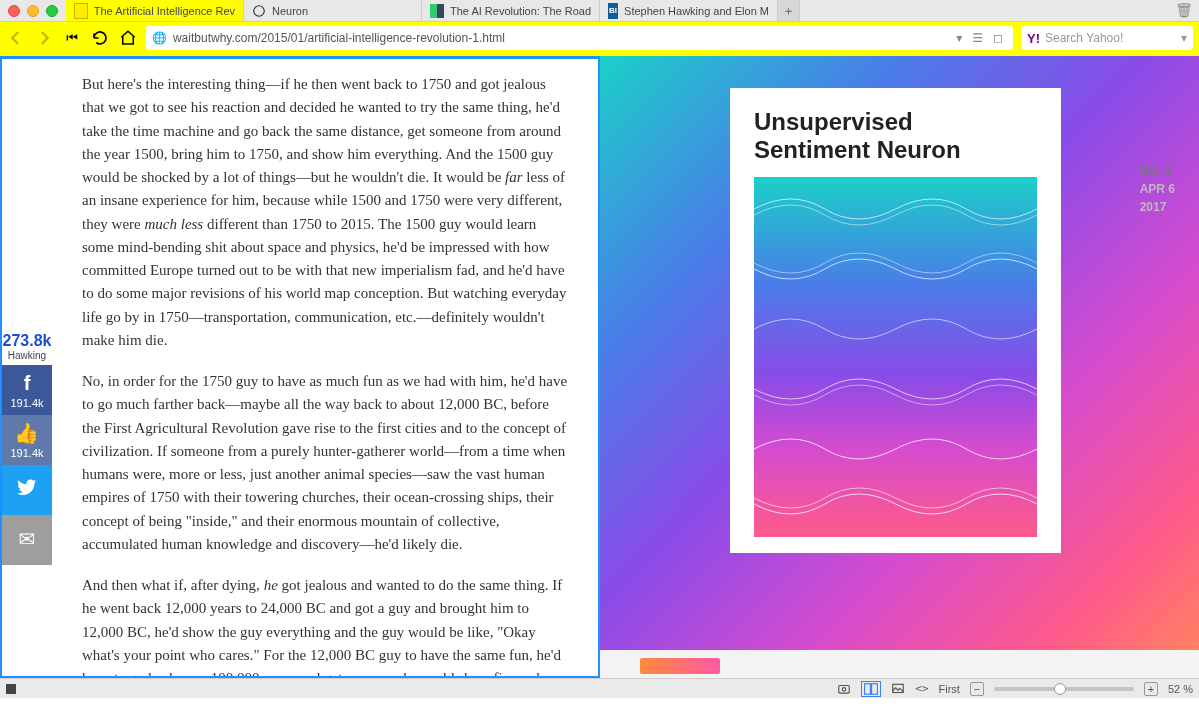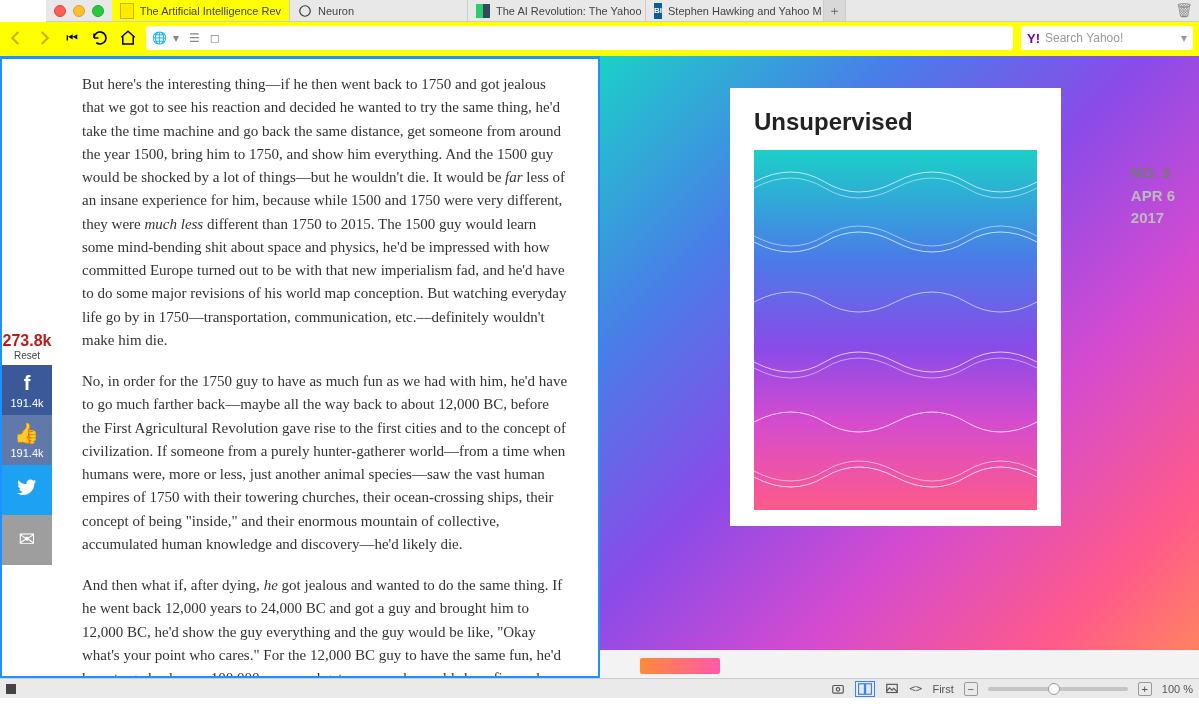--- a/index.html
+++ b/index.html
@@ -3,21 +3,21 @@
 <meta charset="utf-8">
 <style>
 * { margin: 0; padding: 0; box-sizing: border-box; }
 body { font-family: Arial, Helvetica, sans-serif; width: 1199px; height: 720px; overflow: hidden; background: #fff; position: relative; }
 .traffic { width: 12px; height: 12px; border-radius: 50%; }
 .t-red { background: #ff5f57; border:1px solid #e0443e; }
 .t-yel { background: #ffbd2e; border:1px solid #dea123; }
 .t-grn { background: #28c940; border:1px solid #1aab29; }
 
 
-.tabbar { height: 22px; background: #e8e8e8; display: flex; align-items: stretch; border-bottom:1px solid #ccc; position: relative; margin-left: 46px; }
+.tabbar { height: 22px; background: #e8e8e8; display: flex; align-items: stretch; border-bottom:1px solid #ccc; position: relative; }
 .tab { display: flex; align-items: center; gap: 6px; padding: 0 8px; font-size: 11px; color: #444; border-right: 1px solid #ccc; width: 178px; white-space: nowrap; overflow: hidden; cursor: pointer; }
 .tab.active { background: #ffff00; }
 .tab .favicon { width: 14px; height: 16px; display:inline-flex; align-items:center; justify-content:center; font-size:10px; }
 .newtab { width: 22px; display:flex; align-items:center; justify-content:center; background:#d8d8d8; border-right:1px solid #ccc; color:#666; font-size:13px; cursor:pointer; }
 .trash { position:absolute; right:6px; top:2px; color:#888; font-size:14px; cursor:pointer; }
 
 
 .toolbar { height: 34px; background: #ffff00; display:flex; align-items:center; padding: 0 6px; gap:8px; border-bottom: 2px solid #ffff00; }
 .nav-btn { width:20px; height:20px; display:flex; align-items:center; justify-content:center; color:#c9b300; font-size:16px; cursor:pointer; }
 .nav-btn.active { color:#000; }
@@ -32,37 +32,37 @@
 .pane-left { width:600px; border:2px solid #1e90ff; border-top-width:3px; background:#fff; }
 .pane-right { flex:1; background:#fff; }
 
 
 .article-wrap { position:absolute; inset:0; overflow:hidden; padding: 0 28px 0 80px; }
 .article-wrap p { font-family: Georgia, 'Times New Roman', serif; font-size:15px; line-height:1.55; color:#333; margin: 0 0 18px 0; }
 .article-wrap em { font-style: italic; }
 
 
 .share-rail { position:absolute; left:0; top:273px; width:50px; text-align:center; }
-.share-rail .count { font-size:16px; font-weight:bold; color:#b91c1c; }
+.share-rail .count { font-size:16px; font-weight:bold; color:#1d4ed8; }
 .share-rail .lbl { font-size:10px; color:#444; margin-bottom:4px; }
 .sbtn { width:50px; height:50px; display:flex; flex-direction:column; align-items:center; justify-content:center; color:#fff; font-size:11px; cursor:pointer; }
 .sbtn .ic { font-size:20px; margin-bottom:2px; }
 .fb { background:#3b5998; }
 .like { background:#6078aa; }
 .tw { background:#1da1f2; }
 .em { background:#9e9e9e; }
 
 
 .openai-bg { position:absolute; inset:0; background: linear-gradient(135deg, #1bd0c8 0%, #4a7ce8 25%, #8a4be8 45%, #d44bd0 65%, #ff5a8a 85%, #ff8a5a 100%); overflow:hidden;padding-left:36px; }
 .card { position:absolute; left:130px; top:32px; right:138px; background:#fff; padding:20px 24px 16px 24px; }
 .card h2 { font-size:24px; font-weight:700; color:#222; line-height:1.15; }
 .card-img { margin-top:14px; height:360px; background: linear-gradient(180deg, #1bd0c8 0%, #4a7ce8 30%, #8a4be8 55%, #d44bd0 75%, #ff5a8a 100%); position:relative; }
 .wave { position:absolute; left:0; right:0; height:45px; }
 .wave svg { width:100%; height:100%; }
-.meta { position:absolute; top:106px; right:24px; text-align:left; font-size:15px; font-weight:700; line-height:1.5; }
+.meta { position:absolute; top:106px; right:24px; text-align:left; font-size:12px; font-weight:700; line-height:1.5; }
 .meta .n { color:#777; }
 .meta .d { color:#bbb; }
 .view-release { position:absolute; left:0; right:0; top:596px; text-align:center; color:#fff; font-weight:700; font-size:14px; letter-spacing:1px; cursor:pointer; }
 .openai-bottom { position:absolute; left:0; right:0; bottom:0; height:28px; background:#f3f3f3; }
 .bottom-grad { position:absolute; left:40px; bottom:4px; width:80px; height:16px; background:linear-gradient(90deg,#ff8a3a,#ff5aa8); border-radius:2px; }
 
 
 .devbar { height:20px; background:#eaeaea; border-top:1px solid #ccc; display:flex; align-items:center; font-size:11px; color:#555; padding:0 6px; gap:10px; }
 .devbar .left { display:flex; gap:6px; align-items:center; }
 .devbar .right { margin-left:auto; display:flex; gap:10px; align-items:center; }
@@ -91,25 +91,25 @@
           <circle cx="12" cy="12" r="9" fill="none" stroke="#333" stroke-width="2"></circle>
         </svg>
     </span>
     <span>Neuron</span>
   </div>
   <div class="tab">
     <span class="favicon" style="display:flex;">
       <span style="width:7px;height:14px;background:#2ecc71;"></span>
         <span style="width:7px;height:14px;background:#34495e;"></span>
     </span>
-    <span>The AI Revolution: The Yahoo</span>
+    <span>The AI Revolution: The Road</span>
   </div>
   <div class="tab">
     <span class="favicon" style="background:#0f5d9a;color:#fff;font-size:8px;font-weight:bold;">BI</span>
-    <span>Stephen Hawking and Yahoo M</span>
+    <span>Stephen Hawking and Elon M</span>
   </div>
   <div class="newtab">＋</div>
   <div class="trash">🗑</div>
 </div>
 
 <div class="toolbar">
   <div class="nav-btn">
     <svg width="18" height="18" viewBox="0 0 24 24">
         <path d="M15 4l-8 8 8 8" fill="none" stroke="#c9b300" stroke-width="3"></path>
       </svg>
@@ -125,39 +125,40 @@
         <path d="M4 12a8 8 0 1 1 3 6.2M4 12V6m0 6h6" fill="none" stroke="#000" stroke-width="2.2"></path>
       </svg>
   </div>
   <div class="nav-btn active">
     <svg width="18" height="18" viewBox="0 0 24 24">
         <path d="M3 11l9-8 9 8M5 10v10h14V10" fill="none" stroke="#000" stroke-width="2"></path>
       </svg>
   </div>
   <div class="urlbar">
     <span style="color:#888;">🌐</span>
+    <span style="flex:1;white-space:nowrap;overflow:hidden;">waitbutwhy.com/2015/01/artificial-intelligence-revolution-1.html</span>
     <span class="url-icons-right">
       <span>▾</span>
       <span>☰</span>
       <span>◻</span>
     </span>
   </div>
   <div class="searchbar">
     <span class="y">Y!</span>
     <span style="flex:1;">Search Yahoo!</span>
     <span style="color:#999;">▾</span>
   </div>
 </div>
 
 <div class="content">
 
   <div class="pane pane-left">
     <div class="share-rail">
       <div class="count">273.8k</div>
-      <div class="lbl">Reset</div>
+      <div class="lbl">Hawking</div>
       <div class="sbtn fb">
         <span class="ic"><b>f</b></span>
         <span>191.4k</span>
       </div>
       <div class="sbtn like">
         <span class="ic">👍</span>
         <span>191.4k</span>
       </div>
       <div class="sbtn tw">
         <span class="ic">
@@ -181,20 +182,21 @@
       </p>
 
     </div>
   </div>
 
   <div class="pane pane-right">
     <div class="openai-bg">
       <div class="card">
         <h2>
           <span>Unsupervised</span><br>
+          <span>Sentiment Neuron</span>
         </h2>
         <div class="card-img">
 
           <div class="wave" style="top:10px;"><svg viewBox="0 0 300 45" preserveAspectRatio="none">
                 <path d="M0 22 Q40 2 75 22 T150 22 T225 22 T300 22" fill="none" stroke="rgba(255,255,255,.7)" stroke-width="1"></path>
                 <path d="M0 28 Q40 8 75 28 T150 28 T225 28 T300 28" fill="none" stroke="rgba(255,255,255,.5)" stroke-width="1"></path>
               </svg></div>
           <div class="wave" style="top:70px;"><svg viewBox="0 0 300 45" preserveAspectRatio="none">
                 <path d="M0 22 Q40 42 75 22 T150 22 T225 22 T300 22" fill="none" stroke="rgba(255,255,255,.7)" stroke-width="1"></path>
                 <path d="M0 16 Q40 36 75 16 T150 16 T225 16 T300 16" fill="none" stroke="rgba(255,255,255,.5)" stroke-width="1"></path>
@@ -254,15 +256,15 @@
           <path d="M3 15l5-5 4 4 3-3 6 6" fill="none" stroke="#555" stroke-width="2"></path>
         </svg>
     </span>
     <span class="tool" style="font-family:monospace;">&lt;&gt;</span>
     <span class="tool">First</span>
     <span style="border:1px solid #999;width:14px;height:14px;text-align:center;line-height:12px;border-radius:2px;">−</span>
     <div class="slider">
         <div class="thumb"></div>
       </div>
     <span style="border:1px solid #999;width:14px;height:14px;text-align:center;line-height:12px;border-radius:2px;">+</span>
-    <span>100 %</span>
+    <span>52 %</span>
   </div>
 </div>
 
 </body></html>

